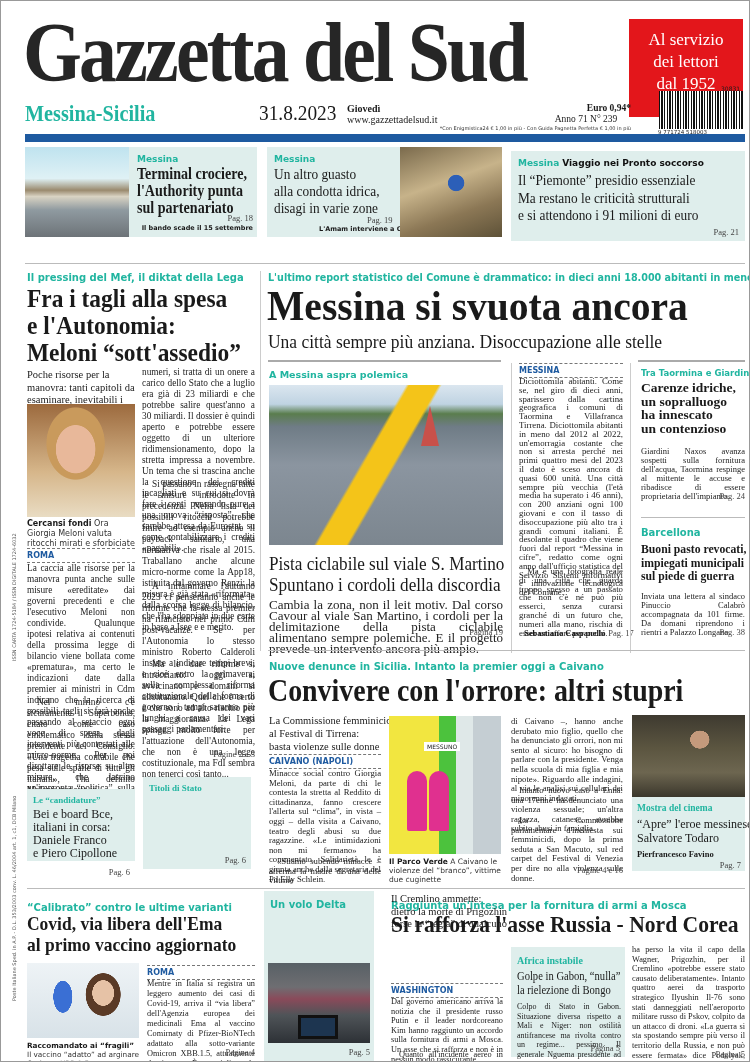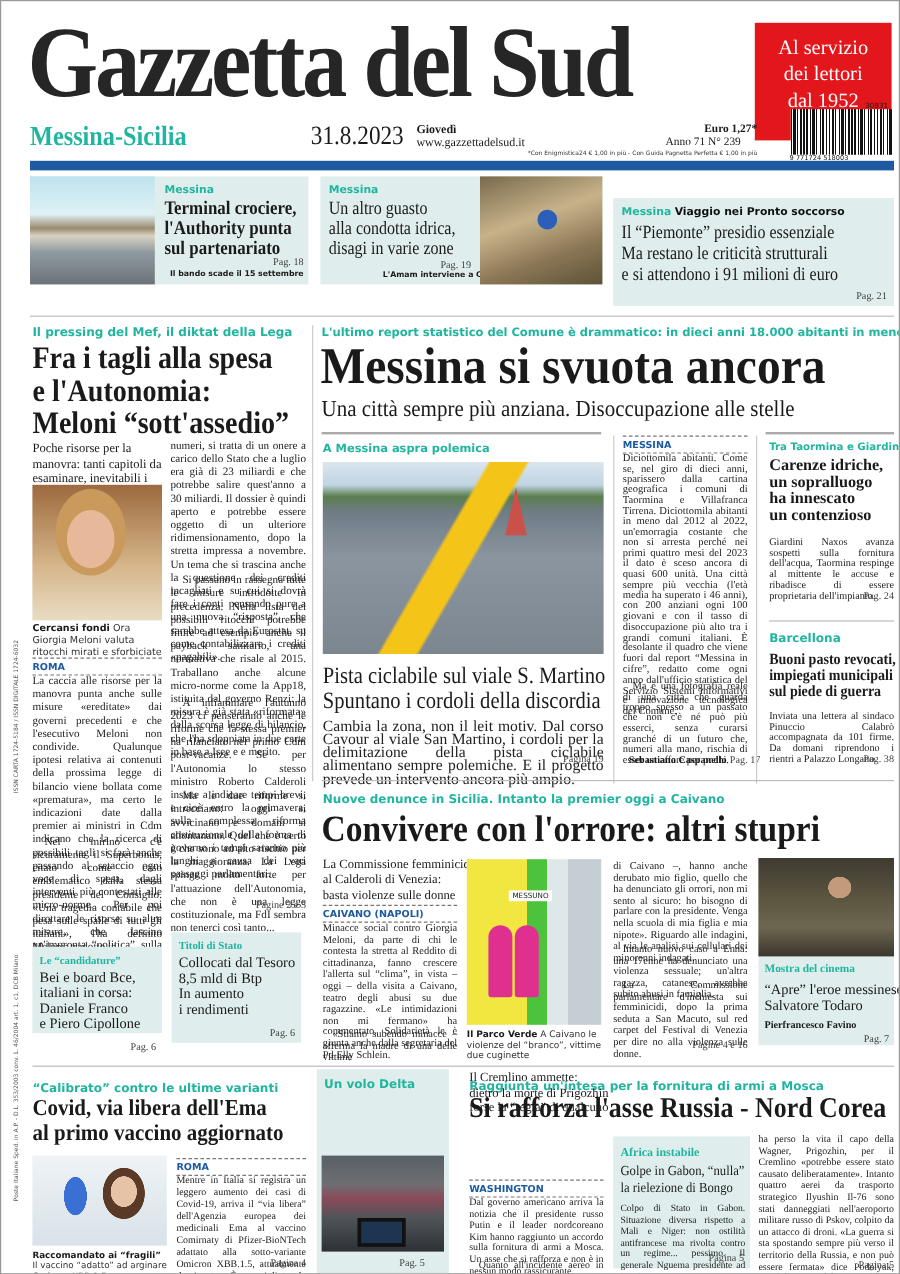--- a/index.html
+++ b/index.html
@@ -22,21 +22,21 @@
 <div class="abs serif" style="left:22px;top:4px;font-size:84px;font-weight:bold;letter-spacing:-3px;transform:scaleX(0.9);transform-origin:left;color:#262626;line-height:96px">Gazzetta del Sud</div>
 <div class="abs" style="left:628px;top:18px;width:114px;height:98px;background:#e3161b;color:#fff;text-align:center;padding-top:10px">
   <div class="serif" style="font-size:17px;line-height:22px">Al servizio</div>
   <div class="serif" style="font-size:17px;line-height:22px">dei lettori</div>
   <div class="serif" style="font-size:17px;line-height:22px">dal 1952</div>
 </div>
 <div class="abs serif" style="left:24px;top:100px;font-size:23px;font-weight:bold;color:#21b5a0;transform:scaleX(0.88);transform-origin:left">Messina-Sicilia</div>
 <div class="abs serif" style="left:258px;top:99px;font-size:22px;transform:scaleX(0.88);transform-origin:left">31.8.2023</div>
 <div class="abs serif" style="left:346px;top:102px;font-size:10px;font-weight:bold">Giovedì</div>
 <div class="abs serif" style="left:346px;top:113px;font-size:10px;font-weight:normal">www.gazzettadelsud.it</div>
-<div class="abs serif" style="left:540px;top:102px;width:90px;text-align:right;font-size:9.5px;font-weight:bold">Euro 1,27*</div>
+<div class="abs serif" style="left:540px;top:102px;width:90px;text-align:right;font-size:9.5px;font-weight:bold">Euro 0,94*</div>
 <div class="abs serif" style="left:540px;top:113px;width:90px;text-align:center;font-size:9.5px">Anno 71 N° 239</div>
 <div class="abs sans" style="left:400px;top:124px;width:230px;text-align:right;font-size:5px;color:#333;white-space:nowrap">*Con Enigmistica24 € 1,00 in più - Con Guida Pagnetta Perfetta € 1,00 in più</div>
 <div class="abs" style="left:658px;top:90px;width:85px;height:38px;background:repeating-linear-gradient(90deg,#111 0 1px,#fff 1px 2px,#111 2px 4px,#fff 4px 5px,#111 5px 6px,#fff 6px 8px)"></div>
 <div class="abs sans" style="left:720px;top:84px;font-size:6px">30831</div>
 <div class="abs sans" style="left:655px;top:128px;font-size:5.5px;background:#fff;padding:0 2px">9 771724 518003</div>
 <div class="abs" style="left:24px;top:133px;width:720px;height:8px;background:#1e5aa0"></div>
 
 <div class="abs box" style="left:24px;top:146px;width:232px;height:90px">
   <div class="abs img" style="left:0;top:0;width:104px;height:90px;background:linear-gradient(180deg,#bfe3ef 0%,#dff1f5 35%,#9a8a6e 48%,#d9d3c3 55%,#8f9aa0 70%,#6d7378 100%)"></div>
   <div class="abs kicker" style="left:112px;top:7px;font-size:9px">Messina</div>
@@ -52,21 +52,21 @@
   <div class="abs kicker" style="left:7px;top:7px;font-size:9px">Messina</div>
   <div class="abs serif" style="left:7px;top:18px;font-size:15.5px;line-height:17px;transform:scaleX(0.86);transform-origin:left;white-space:nowrap">
     <div>Un altro guasto</div>
       <div>alla condotta idrica,</div>
       <div>disagi in varie zone</div>
   </div>
   <div class="abs pg" style="left:100px;top:68px">Pag. 19</div>
   <div class="abs sans" style="left:52px;top:78px;font-size:6.5px;font-weight:bold">L'Amam interviene a Camaro</div>
   <div class="abs img" style="left:133px;top:0;width:102px;height:90px;background:radial-gradient(circle at 55% 40%,#2c5fb8 0 10%,transparent 11%),linear-gradient(160deg,#7a6a4c,#c7b38a 40%,#8b7755 70%,#5e5238)"></div>
 </div>
-<div class="abs box" style="left:510px;top:164px;width:234px;height:90px">
+<div class="abs box" style="left:510px;top:150px;width:234px;height:90px">
   <div class="abs" style="left:7px;top:7px;font-size:9px;white-space:nowrap">
     <span class="kicker">Messina</span>
     <span class="sans" style="font-weight:bold;color:#111">Viaggio nei Pronto soccorso</span>
   </div>
   <div class="abs serif" style="left:7px;top:20px;font-size:15.5px;line-height:17.5px;transform:scaleX(0.86);transform-origin:left;white-space:nowrap">
     <div>Il “Piemonte” presidio essenziale</div>
       <div>Ma restano le criticità strutturali</div>
       <div>e si attendono i 91 milioni di euro</div>
   </div>
   <div class="abs pg" style="right:6px;top:76px">Pag. 21</div>
@@ -146,34 +146,28 @@
   <div class="abs serif" style="left:6px;top:19px;font-size:12px;line-height:13px;white-space:nowrap">
     <div>Bei e board Bce,</div>
       <div>italiani in corsa:</div>
       <div>Daniele Franco</div>
       <div>e Piero Cipollone</div>
   </div>
   <div class="abs pg" style="right:5px;top:78px">Pag. 6</div>
 </div>
 <div class="abs box" style="left:142px;top:776px;width:108px;height:92px">
   <div class="abs serif" style="left:6px;top:6px;font-size:9px;font-weight:bold;color:#21b5a0">Titoli di Stato</div>
-  <div class="abs serif" style="left:6px;top:19px;font-size:12px;line-height:13px;white-space:nowrap">
-    <div>Collocati dal Tesoro</div>
-      <div>8,5 mld di Btp</div>
-      <div>In aumento</div>
-      <div>i rendimenti</div>
-  </div>
   <div class="abs pg" style="right:5px;top:78px">Pag. 6</div>
 </div>
 
 <div class="abs kicker" style="left:268px;top:660px;font-size:10px;white-space:nowrap">Nuove denunce in Sicilia. Intanto la premier oggi a Caivano</div>
 <div class="abs serif" style="left:267px;top:670px;font-size:31px;font-weight:bold;white-space:nowrap;transform:scaleX(0.9);transform-origin:left;line-height:40px">Convivere con l'orrore: altri stupri</div>
 <div class="abs serif" style="left:268px;top:713px;font-size:10.5px;line-height:13px;white-space:nowrap">
   <div>La Commissione femminicidi</div>
-    <div>al Calderoli di Venezia:</div>
+    <div>al Festival di Tirrena:</div>
     <div>basta violenze sulle donne</div>
 </div>
 <div class="abs place" style="left:268px;top:753px;width:112px">CAIVANO (NAPOLI)</div>
 <div class="abs body" style="left:268px;top:768px;width:112px;font-size:8.7px;line-height:9.6px">Minacce social contro Giorgia Meloni, da parte di chi le contesta la stretta al Reddito di cittadinanza, fanno crescere l'allerta sul “clima”, in vista – oggi – della visita a Caivano, teatro degli abusi su due ragazzine. «Le intimidazioni non mi fermano» ha commentato. Solidarietà le è giunta anche dalla segretaria del Pd Elly Schlein.</div>
 <div class="abs body" style="left:268px;top:856px;width:112px;font-size:8.7px;line-height:9.6px;text-indent:8px">«Stiamo subendo minacce – afferma la madre di una delle vittime</div>
 <div class="abs img" style="left:388px;top:715px;width:112px;height:138px;background:linear-gradient(90deg,#f2e640 0 45%,#4cc23d 45% 60%,#dfe8e8 60% 75%,#c5ced3 75%)">
   <div class="abs" style="left:18px;top:55px;width:20px;height:60px;background:#e0308f;border-radius:10px 10px 2px 2px"></div>
   <div class="abs" style="left:40px;top:55px;width:20px;height:60px;background:#e0308f;border-radius:10px 10px 2px 2px"></div>
   <div class="abs sans" style="left:35px;top:26px;font-size:6px;background:#fff;padding:1px 3px">MESSUNO</div>
 </div>
@@ -210,21 +204,21 @@
 </div>
 <div class="abs place" style="left:146px;top:964px;width:108px">ROMA</div>
 <div class="abs body" style="left:146px;top:978px;width:108px;font-size:8.3px;line-height:10px">Mentre in Italia si registra un leggero aumento dei casi di Covid-19, arriva il “via libera” dell'Agenzia europea dei medicinali Ema al vaccino Comirnaty di Pfizer-BioNTech adattato alla sotto-variante Omicron XBB.1.5, attualmente dominante. È consigliata la contestuale vaccinazione antinfluenzale.</div>
 <div class="abs pg" style="left:146px;top:1046px;width:108px">Pagina 4</div>
 
 <div class="abs box" style="left:263px;top:890px;width:110px;height:170px">
   <div class="abs kicker" style="left:6px;top:8px;font-size:10px">Un volo Delta</div>
   <div class="abs img" style="left:4px;top:72px;width:102px;height:80px;background:linear-gradient(180deg,#586066,#6e6e72 30%,#8a4a5a 45%,#4f5458 65%,#2d3136)">
     <div class="abs" style="left:30px;top:52px;width:40px;height:24px;background:#1d3550;border:3px solid #111"></div>
   </div>
-  <div class="abs pg" style="right:20px;top:156px">Pag. 5</div>
+  <div class="abs pg" style="right:4px;top:156px">Pag. 5</div>
 </div>
 
 <div class="abs kicker" style="left:390px;top:899px;font-size:10px;white-space:nowrap">Raggiunta un'intesa per la fornitura di armi a Mosca</div>
 <div class="abs serif" style="left:390px;top:907px;font-size:24px;font-weight:bold;white-space:nowrap;transform:scaleX(0.9);transform-origin:left;line-height:32px">Si rafforza l'asse Russia - Nord Corea</div>
 <div class="abs serif" style="left:390px;top:892px;font-size:10.5px;line-height:12.5px;white-space:nowrap">
   <div>Il Cremlino ammette:</div>
     <div>dietro la morte di Prigozhin</div>
     <div>forse la “regia” di qualcuno</div>
 </div>
 <div class="abs place" style="left:390px;top:982px;width:112px">WASHINGTON</div>

